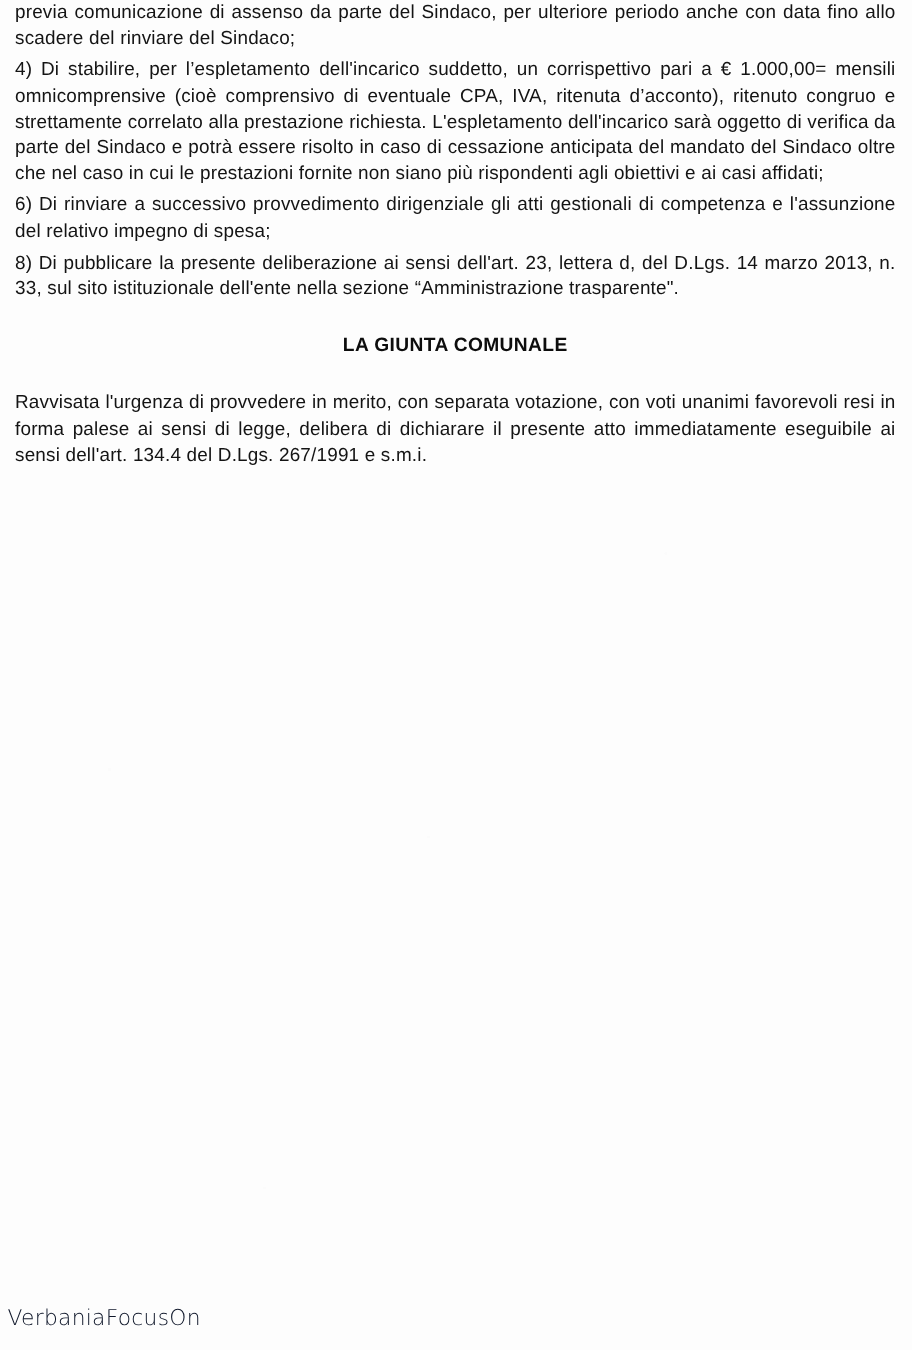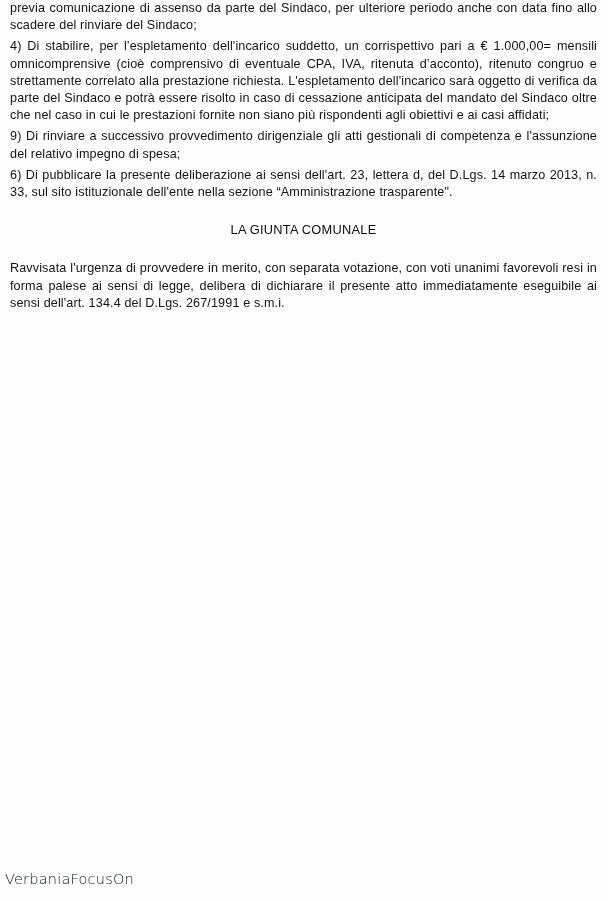--- a/index.html
+++ b/index.html
@@ -44,21 +44,21 @@
   
   p.para + p.para {
     margin-top: 4px;
   }
 
   h2.section-heading {
     margin: 0;
     margin-top: 20px;
     font-size: 12.8px;
     line-height: 17.2px;
-    font-weight: normal;
+    font-weight: bold;
     text-align: center;
     color: #0d0d0d;
     letter-spacing: 0.02em;
   }
 
   .after-heading {
     margin-top: 22px !important;
   }
 
   .watermark {
@@ -94,23 +94,23 @@
 <body>
 
 <div class="page">
 
   <div class="body-col">
 
     <p class="para">previa comunicazione di assenso da parte del Sindaco, per ulteriore periodo anche con data fino allo scadere del rinviare del Sindaco;</p>
 
     <p class="para">4) Di stabilire, per l’espletamento dell'incarico suddetto, un corrispettivo pari a € 1.000,00= mensili omnicomprensive (cioè comprensivo di eventuale CPA, IVA, ritenuta d’acconto), ritenuto congruo e strettamente correlato alla prestazione richiesta. L'espletamento dell'incarico sarà oggetto di verifica da parte del Sindaco e potrà essere risolto in caso di cessazione anticipata del mandato del Sindaco oltre che nel caso in cui le prestazioni fornite non siano più rispondenti agli obiettivi e ai casi affidati;</p>
 
-    <p class="para">9) Di rinviare a successivo provvedimento dirigenziale gli atti gestionali di competenza e l'assunzione del relativo impegno di spesa;</p>
+    <p class="para">6) Di rinviare a successivo provvedimento dirigenziale gli atti gestionali di competenza e l'assunzione del relativo impegno di spesa;</p>
 
-    <p class="para">6) Di pubblicare la presente deliberazione ai sensi dell'art. 23, lettera d, del D.Lgs. 14 marzo 2013, n. 33, sul sito istituzionale dell'ente nella sezione “Amministrazione trasparente".</p>
+    <p class="para">8) Di pubblicare la presente deliberazione ai sensi dell'art. 23, lettera d, del D.Lgs. 14 marzo 2013, n. 33, sul sito istituzionale dell'ente nella sezione “Amministrazione trasparente".</p>
 
     <h2 class="section-heading">LA GIUNTA COMUNALE</h2>
 
     <p class="para after-heading">Ravvisata l'urgenza di provvedere in merito, con separata votazione, con voti unanimi favorevoli resi in forma palese ai sensi di legge, delibera di dichiarare il presente atto immediatamente eseguibile ai sensi dell'art. 134.4 del D.Lgs. 267/1991 e s.m.i.</p>
 
   </div>
 
   <div class="scan-noise"></div>
 
   <div class="watermark">VerbaniaFocusOn</div>

